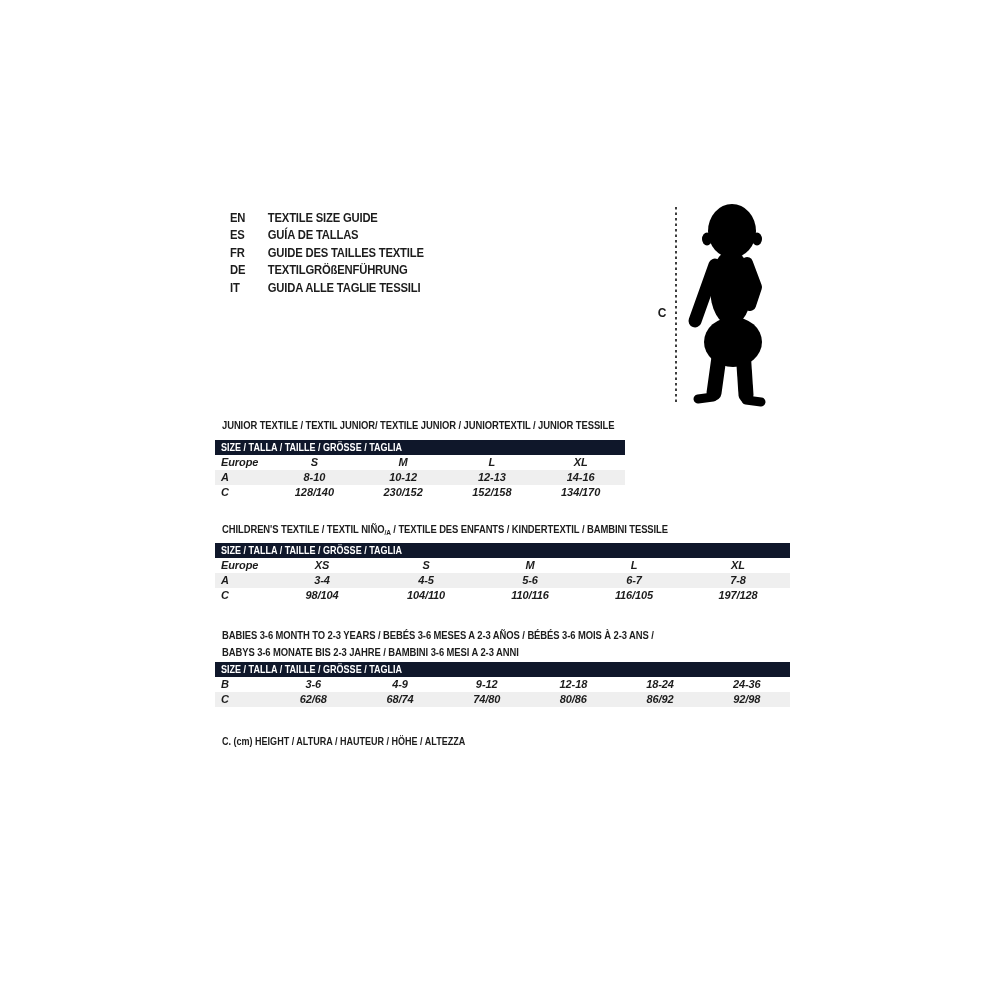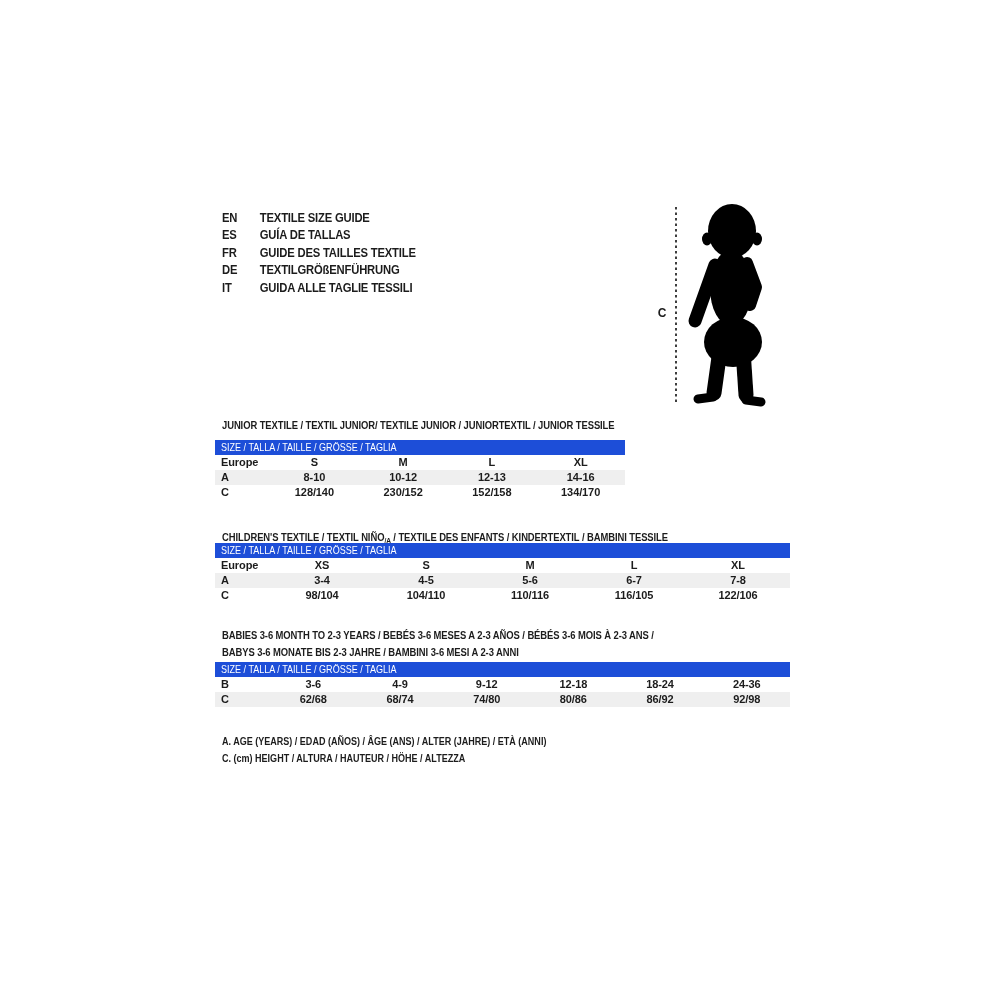--- a/index.html
+++ b/index.html
@@ -10,37 +10,37 @@
     color: #1c1c1c;
     position: relative;
     overflow: hidden;
   }
   .abs { position: absolute; }
 
   
   .cond  { display: inline-block; transform: scaleX(0.82); transform-origin: 0 50%; white-space: nowrap; }
 
   
-  .lang-block { left: 222px; top: 209px; }
+  .lang-block { left: 230px; top: 209px; }
   .lang-row { display: flex; height: 17.5px; align-items: center;
               font-size: 12.5px; font-weight: 700; letter-spacing: -0.2px;
               transform: scaleX(0.90); transform-origin: 0 50%; white-space: nowrap; }
   .lang-code { width: 42px; }
 
   
   .sec-title { font-size: 11.5px; font-weight: 700; letter-spacing: -0.1px; }
   .sub-a { font-size: 8px; vertical-align: -2px; }
 
   
   .size-table { position: absolute; }
-  .bar { height: 15px; background: #1d4ed8; color: #ffffff;
-         font-size: 11px; font-weight: 400; line-height: 15px;
+  .bar { height: 15px; background: #0f172a; color: #ffffff;
+         font-size: 11px; font-weight: 700; line-height: 15px;
          padding-left: 6px; box-sizing: border-box; overflow: hidden; }
   .trow { display: flex; height: 15px; line-height: 15.5px;
-          font-size: 11px; font-weight: 700; letter-spacing: -0.1px; }
+          font-size: 11px; font-weight: 700; letter-spacing: -0.1px; font-style: italic; }
   .trow.shaded { background: #efefef; }
   .tlabel { width: 55px; padding-left: 6px; box-sizing: border-box; text-align: left; }
   .tcell { flex: 1; text-align: center; }
 
   
   .footnote-line { height: 17.2px; font-size: 11px; font-weight: 700; }
 
   
   .figure-wrap { left: 640px; top: 195px; width: 140px; height: 215px; }
 </style>
@@ -117,21 +117,21 @@
   </div>
   <div class="trow">
     <div class="tlabel">C</div>
     <div class="tcell">128/140</div>
     <div class="tcell">230/152</div>
     <div class="tcell">152/158</div>
     <div class="tcell">134/170</div>
   </div>
 </div>
 
-<div class="abs" style="left:222px; top:519px;margin-top:8px;">
+<div class="abs" style="left:222px; top:519px;">
   <span class="cond sec-title"><span>CHILDREN'S TEXTILE / TEXTIL NIÑO</span><span class="sub-a">/A</span><span> / TEXTILE DES ENFANTS / KINDERTEXTIL / BAMBINI TESSILE</span></span>
 </div>
 
 <div class="size-table" style="left:215px; top:543px; width:575px;">
   <div class="bar">
     <span class="cond">SIZE / TALLA / TAILLE / GRÖSSE / TAGLIA</span>
   </div>
   <div class="trow">
     <div class="tlabel">Europe</div>
     <div class="tcell">XS</div>
@@ -147,21 +147,21 @@
     <div class="tcell">5-6</div>
     <div class="tcell">6-7</div>
     <div class="tcell">7-8</div>
   </div>
   <div class="trow">
     <div class="tlabel">C</div>
     <div class="tcell">98/104</div>
     <div class="tcell">104/110</div>
     <div class="tcell">110/116</div>
     <div class="tcell">116/105</div>
-    <div class="tcell">122/106</div>
+    <div class="tcell">197/128</div>
   </div>
 </div>
 
 <div class="abs" style="left:222px; top:625px;">
   <div style="height:16.5px;"><span class="cond sec-title">BABIES 3-6 MONTH TO 2-3 YEARS / BEBÉS 3-6 MESES A 2-3 AÑOS / BÉBÉS 3-6 MOIS À 2-3 ANS /</span></div>
   <div style="height:16.5px;"><span class="cond sec-title">BABYS 3-6 MONATE BIS 2-3 JAHRE / BAMBINI 3-6 MESI A 2-3 ANNI</span></div>
 </div>
 
 <div class="size-table" style="left:215px; top:662px; width:575px;">
   <div class="bar">
@@ -182,18 +182,15 @@
     <div class="tcell">68/74</div>
     <div class="tcell">74/80</div>
     <div class="tcell">80/86</div>
     <div class="tcell">86/92</div>
     <div class="tcell">92/98</div>
   </div>
 </div>
 
 <div class="abs" style="left:222px; top:735px;">
   <div class="footnote-line">
-    <span class="cond">A. AGE (YEARS) / EDAD (AÑOS) / ÂGE (ANS) / ALTER (JAHRE) / ETÀ (ANNI)</span>
-  </div>
-  <div class="footnote-line">
     <span class="cond">C. (cm) HEIGHT / ALTURA / HAUTEUR / HÖHE / ALTEZZA</span>
   </div>
 </div>
 
 </body></html>

